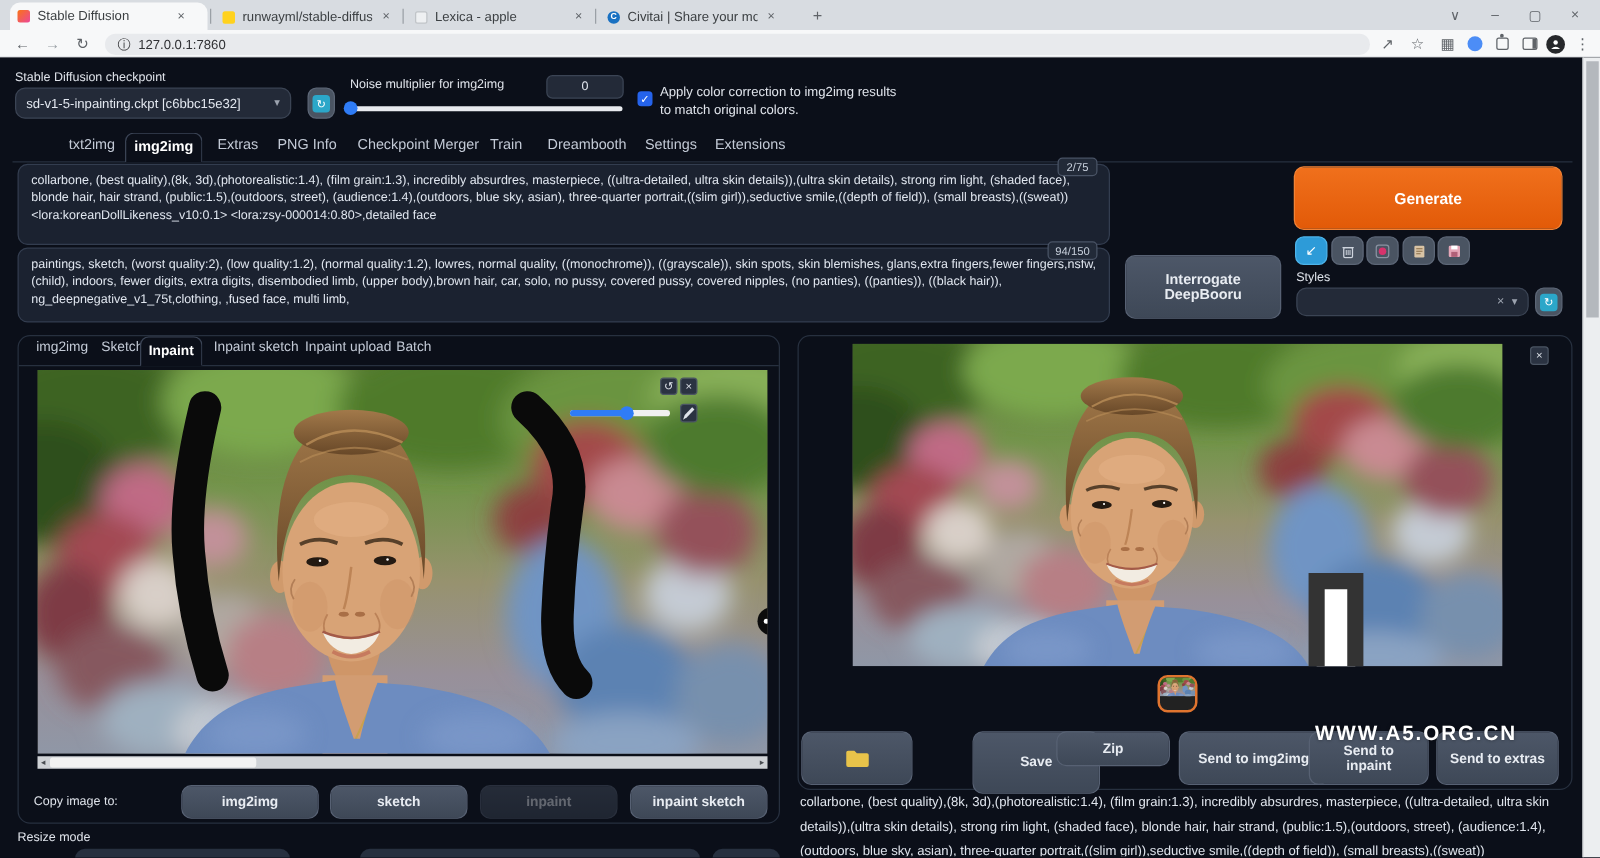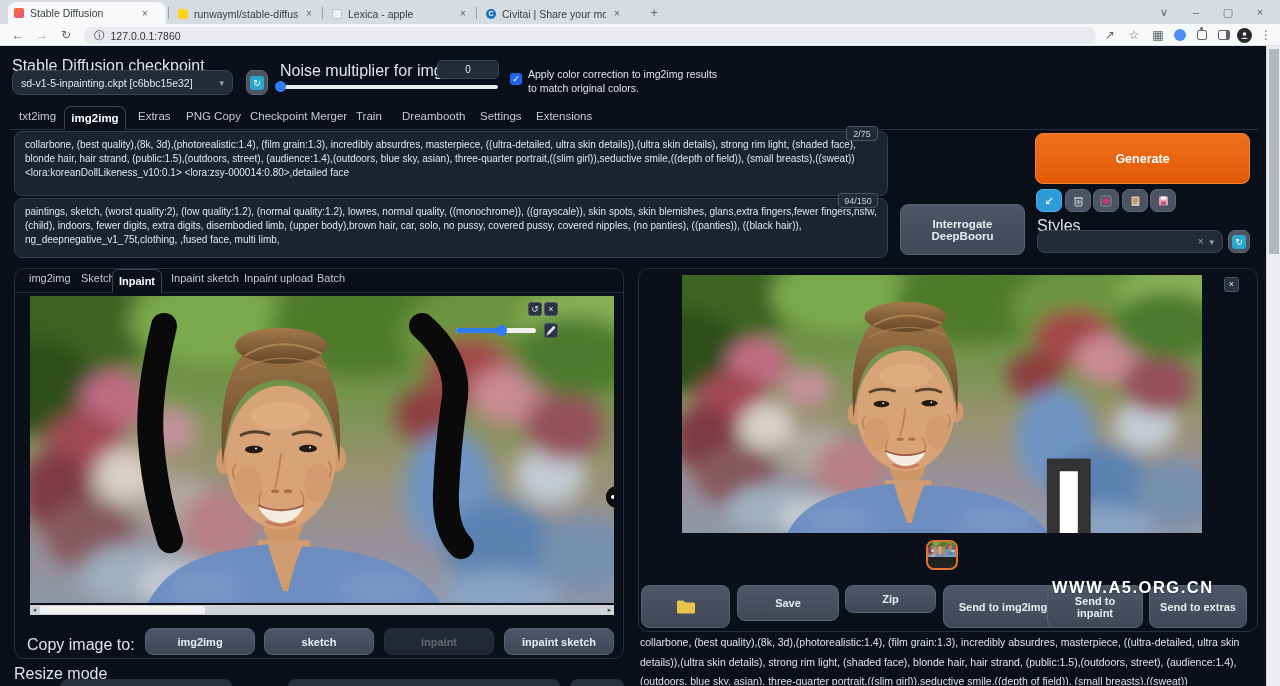--- a/index.html
+++ b/index.html
@@ -30,31 +30,31 @@
   .tbicon { position:absolute; top:25px; height:20px; display:flex; align-items:center; justify-content:center;
             color:#5f6368; font-size:12px; width:20px; }
   .omnibox { position:absolute; left:84px; top:27px; width:1012px; height:17px; background:#e8eaed;
              border-radius:9px; display:flex; align-items:center; gap:6px; padding:0 10px;
              font-size:10.5px; color:#303134; }
   .newtab { position:absolute; left:645px; top:4px; width:18px; height:18px; text-align:center;
             line-height:17px; color:#5f6368; font-size:13px; }
 
   
   .page-bg { position:absolute; left:0; top:46px; width:1280px; height:640px; background:#0b0f19; }
-  .lbl { position:absolute; color:#dfe3ea; font-size:16px; }
+  .lbl { position:absolute; color:#dfe3ea; font-size:10px; }
   .inputbox { background:#232a38; border:1px solid #3b4454; border-radius:8px; color:#e3e8f0; }
   .toolbtn { background:#4a5462; border:1px solid #5c6676; border-radius:7px;
              display:flex; align-items:center; justify-content:center; }
   .teal-in { width:14px; height:14px; background:#2ba7c9; border-radius:3px; color:#fff;
              font-size:9px; line-height:14px; text-align:center; }
   .graybtn { position:absolute; background:linear-gradient(180deg,#4d5768,#3e4857);
              border:1px solid #576173; border-radius:8px; color:#e8ecf2; font-weight:bold;
              display:flex; align-items:center; justify-content:center; text-align:center; }
   .tabs-line { position:absolute; height:1px; background:#27303f; }
-  .mtab { position:absolute; top:110px; font-size:11.5px; color:#c3cad6; }
+  .mtab { position:absolute; top:110px; font-size:11.5px; color:#c3cad6;margin-left:36px; }
   .mtab.active-box, .stab.active-box { border:1px solid #3a4354; border-bottom:1px solid #0b0f19;
              border-radius:7px 7px 0 0; background:#0b0f19; color:#fff; font-weight:bold;
              display:flex; align-items:center; justify-content:center; }
   .stab { position:absolute; top:272px; font-size:11px; color:#c3cad6; }
   textarea.prompt { position:absolute; resize:none; background:#1b2230; border:1px solid #333d4f;
              border-radius:8px; color:#e0e6ef; font-size:10px; line-height:14px;
              padding:6px 10px; font-family:"Liberation Sans","DejaVu Sans",sans-serif; outline:none; }
   .counter { position:absolute; background:#222a38; border:1px solid #4a5466; border-radius:4px;
              color:#c7cfdb; font-size:9px; display:flex; align-items:center; justify-content:center; }
   .panel { position:absolute; border:1px solid #27303f; border-radius:10px; }
@@ -164,21 +164,21 @@
 
   <div class="abs" style="left:510px;top:73px;width:12px;height:12px;background:#2563eb;border-radius:3px;color:#fff;font-size:9px;line-height:12px;text-align:center;"><span>✓</span></div>
   <div class="lbl" style="left:528px;top:67px;width:200px;font-size:10.5px;line-height:14px;">Apply color correction to img2img results to match original colors.</div>
 
   <div class="tabs-line" style="left:10px;top:129px;width:1248px;"></div>
   <span class="mtab" style="left:19px;">txt2img</span>
   <div class="mtab active-box" style="left:64px;top:106px;width:62px;height:24px;font-size:11.5px;">
       <span>img2img</span>
     </div>
   <span class="mtab" style="left:138px;">Extras</span>
-  <span class="mtab" style="left:186px;">PNG Copy</span>
+  <span class="mtab" style="left:186px;">PNG Info</span>
   <span class="mtab" style="left:250px;">Checkpoint Merger</span>
   <span class="mtab" style="left:356px;">Train</span>
   <span class="mtab" style="left:402px;">Dreambooth</span>
   <span class="mtab" style="left:480px;">Settings</span>
   <span class="mtab" style="left:536px;">Extensions</span>
 
   <textarea class="prompt" style="left: 14px; top: 131px; width: 874px; height: 65px;" readonly="">collarbone, (best quality),(8k, 3d),(photorealistic:1.4), (film grain:1.3), incredibly absurdres, masterpiece, ((ultra-detailed, ultra skin details)),(ultra skin details), strong rim light, (shaded face), blonde hair, hair strand, (public:1.5),(outdoors, street), (audience:1.4),(outdoors, blue sky, asian), three-quarter portrait,((slim girl)),seductive smile,((depth of field)), (small breasts),((sweat)) &lt;lora:koreanDollLikeness_v10:0.1&gt; &lt;lora:zsy-000014:0.80&gt;,detailed face</textarea>
   <div class="counter" style="left:846px;top:126px;width:32px;height:15px;">2/75</div>
 
   <textarea class="prompt" style="left: 14px; top: 198px; width: 874px; height: 60px;" readonly="">paintings, sketch, (worst quality:2), (low quality:1.2), (normal quality:1.2), lowres, normal quality, ((monochrome)), ((grayscale)), skin spots, skin blemishes, glans,extra fingers,fewer fingers,nsfw,(child), indoors, fewer digits, extra digits, disembodied limb, (upper body),brown hair, car, solo, no pussy, covered pussy, covered nipples, (no panties), ((panties)), ((black hair)), ng_deepnegative_v1_75t,clothing, ,fused face, multi limb,</textarea>
@@ -537,21 +537,21 @@
  <path d="M236,226 Q251,234 266,226" fill="none" stroke="#c67a5e" stroke-width="3"></path>
 
 </svg></div>
   </div>
 
   <div class="graybtn" style="left:641px;top:585px;width:89px;height:43px;">
     <svg width="20" height="16" viewBox="0 0 20 16">
         <path d="M1 3 q0-1.5 1.5-1.5 h5 l2 2 h8 q1.5 0 1.5 1.5 v8 q0 1.5-1.5 1.5 h-15 q-1.5 0-1.5-1.5 Z" fill="#e8c34a"></path>
       </svg>
   </div>
-  <div class="graybtn" style="left:737px;top:585px;width:102px;height:36px;font-size:11px;">Save</div>
+  <div class="graybtn" style="left:778px;top:585px;width:102px;height:50px;font-size:11px;">Save</div>
   <div class="graybtn" style="left:845px;top:585px;width:91px;height:28px;font-size:11px;">Zip</div>
   <div class="graybtn" style="left:943px;top:585px;width:120px;height:43px;font-size:11px;padding:0 14px;">Send to img2img</div>
   <div class="graybtn" style="left:1047px;top:585px;width:96px;height:43px;font-size:11px;padding:0 14px;">Send to inpaint</div>
   <div class="graybtn" style="left:1149px;top:585px;width:98px;height:43px;font-size:11px;padding:0 6px;">Send to extras</div>
 
   <div class="watermark" style="left:1052px;top:578px;">WWW.A5.ORG.CN</div>
 
   <div class="infotext" style="left:640px;top:633px;width:608px;height:52px;overflow:hidden;">collarbone, (best quality),(8k, 3d),(photorealistic:1.4), (film grain:1.3), incredibly absurdres, masterpiece, ((ultra-detailed, ultra skin details)),(ultra skin details), strong rim light, (shaded face), blonde hair, hair strand, (public:1.5),(outdoors, street), (audience:1.4),(outdoors, blue sky, asian), three-quarter portrait,((slim girl)),seductive smile,((depth of field)), (small breasts),((sweat)) &lt;lora:koreanDollLikeness_v10:0.1&gt; &lt;lora:zsy-000014:0.80&gt;,detailed face</div>
 
   <div class="vscroll">

